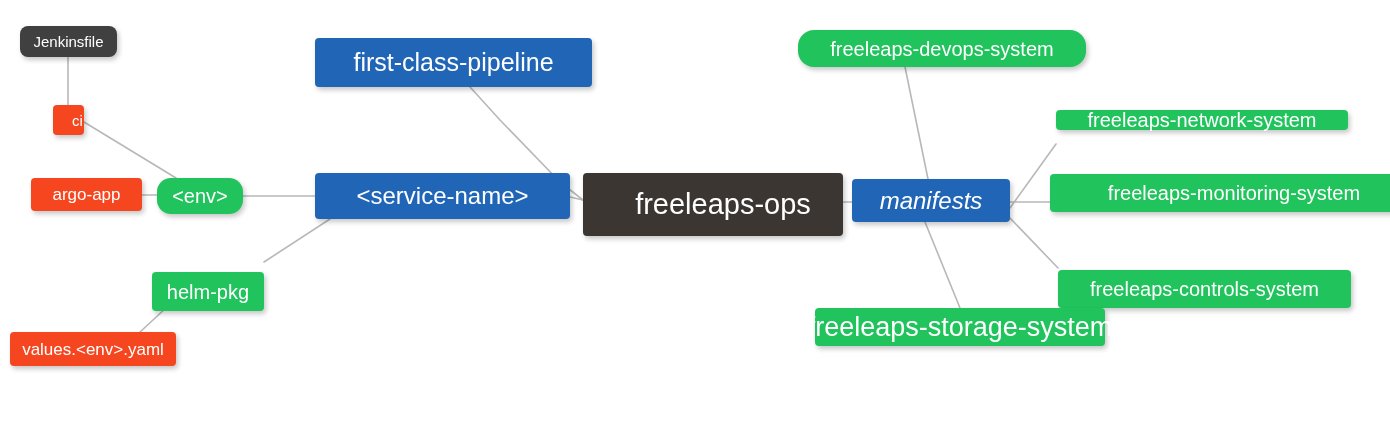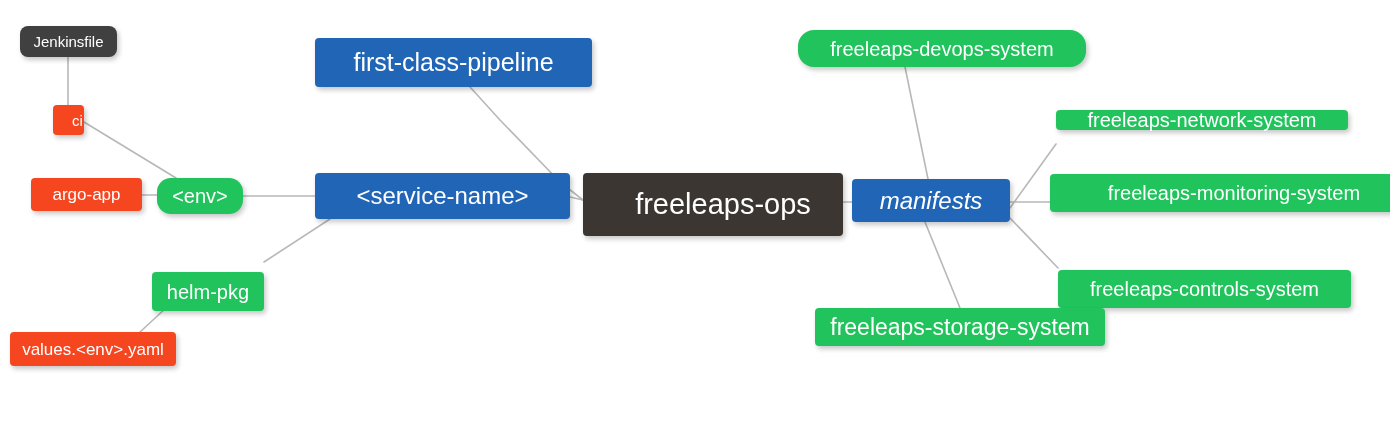--- a/index.html
+++ b/index.html
@@ -46,15 +46,15 @@
       <div class="node n-green" style="left: 157px; top: 178px; width: 86px; height: 36px; font-size: 20px; border-radius: 14px;">&lt;env&gt;</div>
       <div class="node n-green" style="left: 152px; top: 272px; width: 112px; height: 39px; font-size: 20px;">helm-pkg</div>
       <div class="node n-red" style="left: 53px; top: 105px; width: 31px; height: 30px; font-size: 15px; padding-left: 18px;">ci</div>
       <div class="node n-orange" style="left: 20px; top: 26px; width: 97px; height: 31px; font-size: 15px;">Jenkinsfile</div>
       <div class="node n-red" style="left: 31px; top: 178px; width: 111px; height: 33px; font-size: 17px;">argo-app</div>
       <div class="node n-red" style="left: 10px; top: 332px; width: 166px; height: 34px; font-size: 17px;">values.&lt;env&gt;.yaml</div>
       <div class="node n-green" style="left: 798px; top: 30px; width: 288px; height: 37px; font-size: 20px; border-radius: 16px;">freeleaps-devops-system</div>
       <div class="node n-green" style="left: 1056px; top: 110px; width: 292px; height: 20px; font-size: 20px;">freeleaps-network-system</div>
       <div class="node n-green" style="left: 1050px; top: 174px; width: 368px; height: 38px; font-size: 20px;">freeleaps-monitoring-system</div>
       <div class="node n-green" style="left: 1058px; top: 258px; width: 293px; height: 38px; font-size: 20px; margin-top: 12px;">freeleaps-controls-system</div>
-      <div class="node n-green" style="left: 815px; top: 308px; width: 290px; height: 38px; font-size: 23px;">freeleaps-storage-system</div>
+      <div class="node n-green" style="left: 815px; top: 308px; width: 290px; height: 38px; font-size: 27px;">freeleaps-storage-system</div>
     </div>
 </div>
 
 </body></html>

